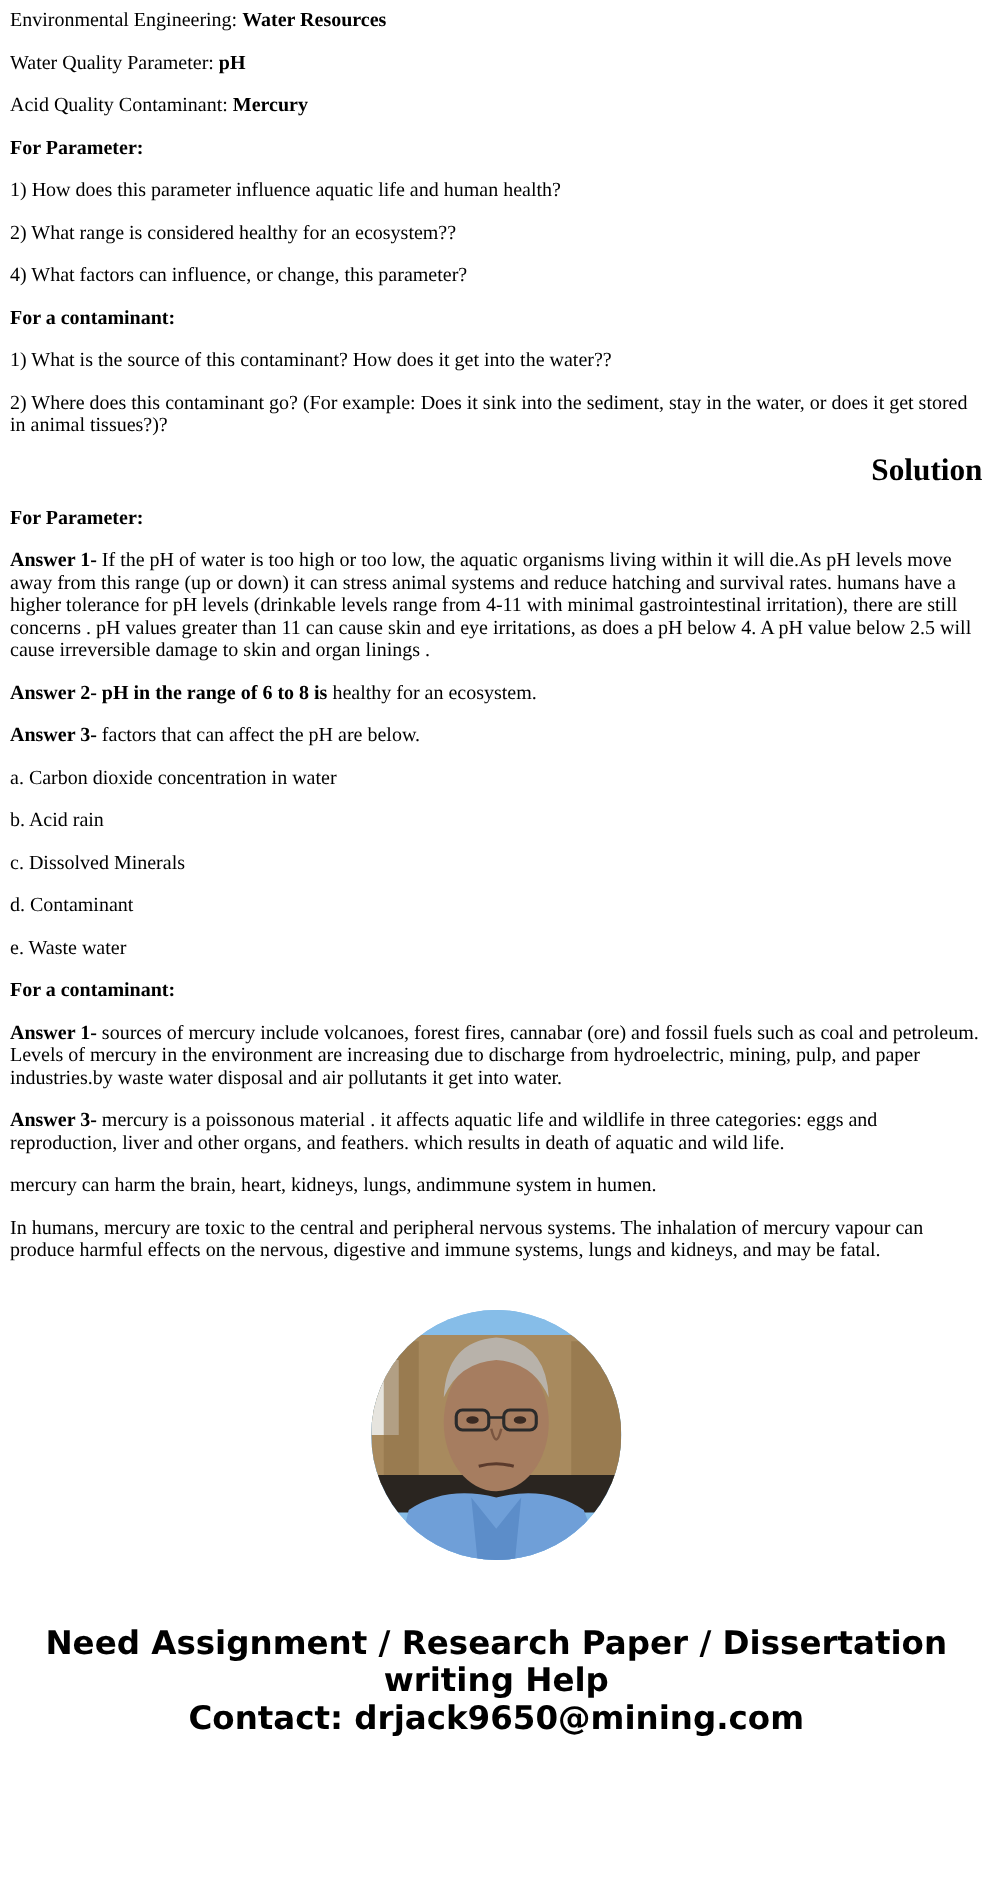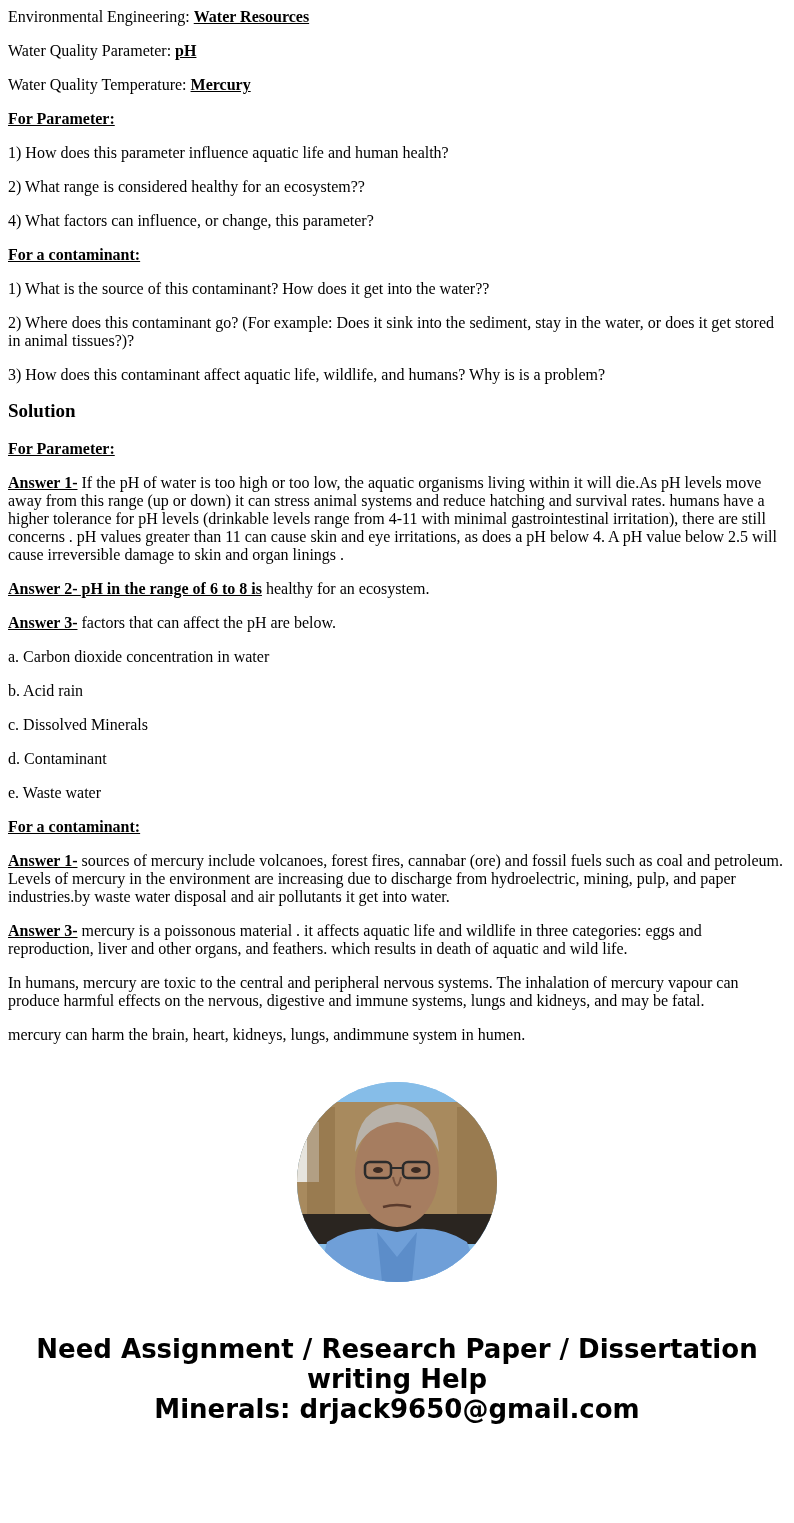--- a/index.html
+++ b/index.html
@@ -5,27 +5,28 @@
     html, body { margin: 0; padding: 0; background: #ffffff; }
     body {
       width: 794px;
       font-family: "Liberation Serif", serif;
       font-size: 16px;
       line-height: 18px;
       color: #000;
     }
     .page { padding: 8px 8px 0 8px; }
     p { margin: 0 0 16px 0; }
-    b { font-weight: bold; text-decoration: underline; }
+    b { font-weight: bold; }
     h3 {
       font-family: "Liberation Serif", serif;
-      font-size: 19px;
+      font-size: 25px;
       font-weight: bold;
       margin: 0 0 18px 0;
       line-height: 22px;
+      text-align: right;
     }
     .avatar-wrap {
       display: flex;
       justify-content: center;
       margin-top: 38px;
     }
     .avatar {
       width: 200px; height: 200px; border-radius: 50%;
       overflow: hidden; position: relative;
       background: #7fb7e6;
@@ -40,51 +41,50 @@
       padding: 0 12px;
     }
     .promo div { margin: 0; }
   </style>
 </head>
 <body>
 
 <div class="page">
   <p><span>Environmental Engineering: </span><b>Water Resources</b></p>
   <p><span>Water Quality Parameter: </span><b>pH</b></p>
-  <p><span>Water Quality Temperature: </span><b>Mercury</b></p>
+  <p><span>Acid Quality Contaminant: </span><b>Mercury</b></p>
 
   <p><b>For Parameter:</b></p>
   <p>1) How does this parameter influence aquatic life and human health?</p>
   <p>2) What range is considered healthy for an ecosystem??</p>
   <p>4) What factors can influence, or change, this parameter?</p>
 
   <p><b>For a contaminant:</b></p>
   <p>1) What is the source of this contaminant? How does it get into the water??</p>
   <p>2) Where does this contaminant go? (For example: Does it sink into the sediment, stay in the water, or does it get stored in animal tissues?)?</p>
-  <p>3) How does this contaminant affect aquatic life, wildlife, and humans? Why is is a problem?</p>
 
   <h3>Solution</h3>
 
   <p><b>For Parameter:</b></p>
   <p><b>Answer 1-</b><span> If the pH of water is too high or too low, the aquatic organisms living within it will die.As pH levels move away from this range (up or down) it can stress animal systems and reduce hatching and survival rates. humans have a higher tolerance for pH levels (drinkable levels range from 4-11 with minimal gastrointestinal irritation), there are still concerns . pH values greater than 11 can cause skin and eye irritations, as does a pH below 4. A pH value below 2.5 will cause irreversible damage to skin and organ linings .</span></p>
   <p><b>Answer 2-  pH in the range of 6 to 8 is</b><span> healthy for an ecosystem.</span></p>
   <p><b>Answer 3-</b><span> factors that can affect the pH are below.</span></p>
 
   <p>a. Carbon dioxide concentration in water</p>
   <p>b. Acid rain</p>
   <p>c. Dissolved Minerals</p>
   <p>d. Contaminant</p>
   <p>e. Waste water</p>
 
   <p><b>For a contaminant:</b></p>
   <p><b>Answer 1-</b><span>  sources of mercury include volcanoes, forest fires, cannabar (ore) and fossil fuels such as coal and petroleum. Levels of mercury in the environment are increasing due to discharge from hydroelectric, mining, pulp, and paper industries.by waste water disposal and air pollutants it get into water.</span></p>
   <p><b>Answer 3-</b><span> mercury is a poissonous material . it affects  aquatic life and wildlife in  three categories: eggs and reproduction, liver and other organs, and feathers. which results in death of aquatic and wild life.</span></p>
 
+  <p>mercury can harm  the brain, heart, kidneys, lungs, andimmune system in humen.</p>
   <p>In humans, mercury are toxic to the central and peripheral nervous systems. The inhalation of mercury vapour can produce harmful effects on the nervous, digestive and immune systems, lungs and kidneys, and may be fatal.</p>
-  <p>mercury can harm  the brain, heart, kidneys, lungs, andimmune system in humen.</p>
 </div>
 
 <div class="avatar-wrap">
   <div class="avatar">
     <svg width="200" height="200" viewBox="0 0 200 200">
       <rect x="0" y="0" width="200" height="200" fill="#86bde8"></rect>
       <rect x="0" y="20" width="200" height="120" fill="#a88a5e"></rect>
       <rect x="0" y="40" width="22" height="60" fill="#e6e4de"></rect>
       <rect x="10" y="25" width="28" height="110" fill="#8f7148" opacity="0.6"></rect>
       <rect x="160" y="25" width="40" height="110" fill="#8f7148" opacity="0.6"></rect>
@@ -100,14 +100,14 @@
       <ellipse cx="119" cy="88" rx="5" ry="3" fill="#3a2a22"></ellipse>
       <path d="M96 95 Q100 112 104 95" fill="none" stroke="#7a5540" stroke-width="2"></path>
       <path d="M86 125 Q100 121 114 125" fill="none" stroke="#5a3a2c" stroke-width="2.5"></path>
     </svg>
   </div>
 </div>
 
 <div class="promo">
   <div>Need Assignment / Research Paper / Dissertation</div>
   <div>writing Help</div>
-  <div>Minerals: drjack9650@gmail.com</div>
+  <div>Contact: drjack9650@mining.com</div>
 </div>
 
 </body></html>

